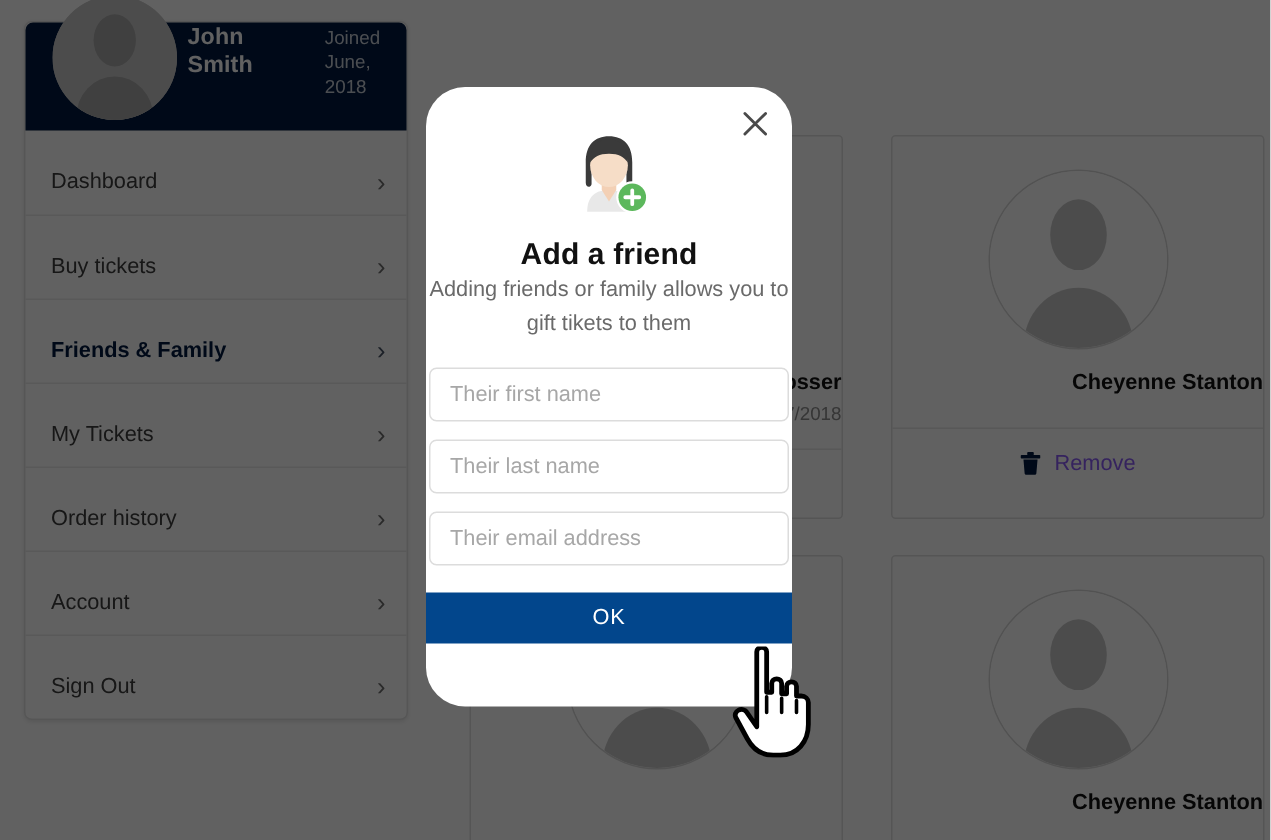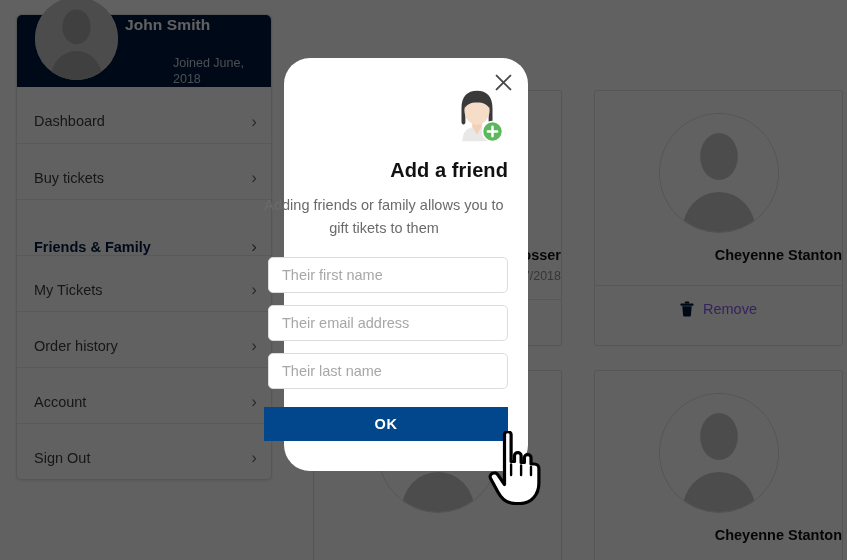--- a/index.html
+++ b/index.html
@@ -39,22 +39,22 @@
     box-shadow: 0 1px 3px rgba(0,0,0,0.10);
   }
 
   .sidebar-head {
     position: relative;
     background: #00193f;
     border-radius: 5px 5px 0 0;
     height: 72px;
     padding: 0 14px 0 108px;
     display: flex;
-    flex-direction: column;
-    justify-content: space-between;
+    flex-direction: row;
+    justify-content: center;
   }
 
   .sidebar-avatar {
     position: absolute;
     left: 18px;
     top: -18px;
     width: 83px;
     height: 83px;
     border-radius: 50%;
     background: #c9c9c9;
@@ -83,21 +83,21 @@
     height: 56px;
     display: flex;
     align-items: center;
     padding: 12px 14px 0 17px;
     font-size: 14.5px;
     color: #3d3d3d;
     border-top: 1px solid #e9e9e9;
     cursor: pointer;
   }
   .nav-item:first-child { border-top: none; }
-  .nav-item.active { color: #00193f; font-weight: bold; align-items: flex-end; }
+  .nav-item.active { color: #00193f; font-weight: bold; }
   .nav-label { flex: 1; }
   .chev {
     color: #6f6f6f;
     font-size: 17px;
     line-height: 1;
     font-weight: 300;
     display: block;
   }
   .nav-item.active .chev { color: #4a5668; }
 
@@ -167,21 +167,21 @@
   .modal {
     position: absolute;
     left: 284px;
     top: 58px;
     width: 244px;
     height: 413px;
     background: #ffffff;
     padding: 0 20px;
     display: flex;
     flex-direction: column;
-    align-items: flex-end;
+    align-items: center;
     border-radius: 26px;
   }
 
   .modal-close {
     position: absolute;
     top: 11px;
     right: 12px;
     width: 26px;
     height: 26px;
     display: flex;
@@ -201,21 +201,20 @@
 
   .modal-title {
     margin-top: 12px;
     font-size: 20px;
     font-weight: bold;
     color: #111111;
     letter-spacing: .1px;
   }
 
   .modal-desc {
-    margin-top: 12px;
     font-size: 14.5px;
     line-height: 1.62;
     color: #6a6a6a;
     text-align: center;
     width: 248px;
   }
 
   .fields {
     margin-top: 16px;
     width: 240px;
@@ -240,21 +239,21 @@
 
   .ok-button {
     margin-top: 18px;
     width: 244px;
     height: 34px;
     background: #02468c;
     border: none;
     color: #ffffff;
     font-family: "Liberation Sans", sans-serif;
     font-size: 14.5px;
-    font-weight: bold;
+    font-weight: normal;
     letter-spacing: .6px;
     cursor: pointer;
   }
 
   
   .cursor {
     position: absolute;
     left: 487px;
     top: 431px;
     width: 56px;
@@ -409,22 +408,22 @@
         <circle cx="48" cy="48" r="9.5" fill="#5cb85c"></circle>
         <path d="M48 43.2 v9.6 M43.2 48 h9.6" stroke="#ffffff" stroke-width="2.6" stroke-linecap="round"></path>
       </svg>
     </div>
 
     <div class="modal-title">Add a friend</div>
     <div class="modal-desc">Adding friends or family allows you to gift tikets to them</div>
 
     <div class="fields" id="modal-fields">
         <input type="text" class="field" placeholder="Their first name" style="">
+        <input type="text" class="field" placeholder="Their last name" style="">
         <input type="text" class="field" placeholder="Their email address" style="">
-        <input type="text" class="field" placeholder="Their last name" style="">
       </div>
 
     <button class="ok-button">OK</button>
   </div>
 
   <div class="cursor">
     <svg viewBox="0 0 56 74" xmlns="http://www.w3.org/2000/svg">
       <path d="M17.5 3.5 C17.5 1.8 19 0.6 20.8 0.6 C22.6 0.6 24.1 1.8 24.1 3.5
                L24.1 30.5 L27.5 30.5 L27.5 24.5 C27.5 22.8 29 21.6 30.8 21.6
                C32.6 21.6 34.1 22.8 34.1 24.5 L34.1 31.5 L37.4 31.5 L37.4 26.5

